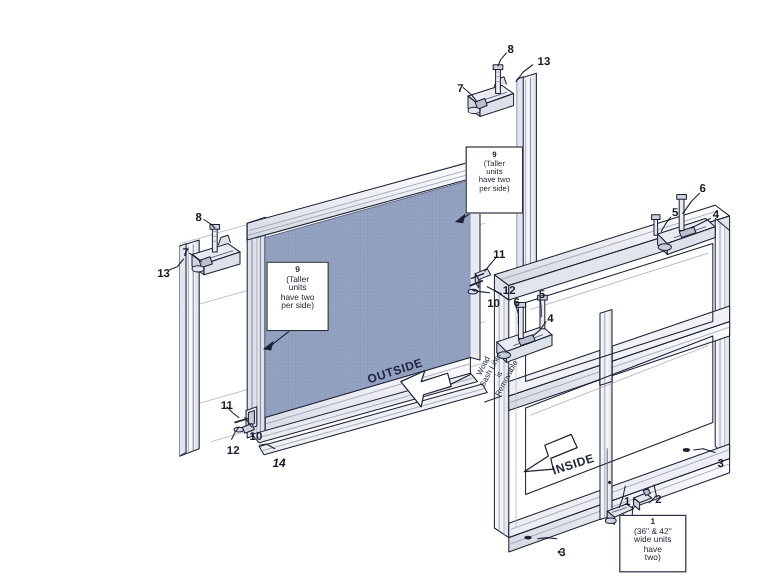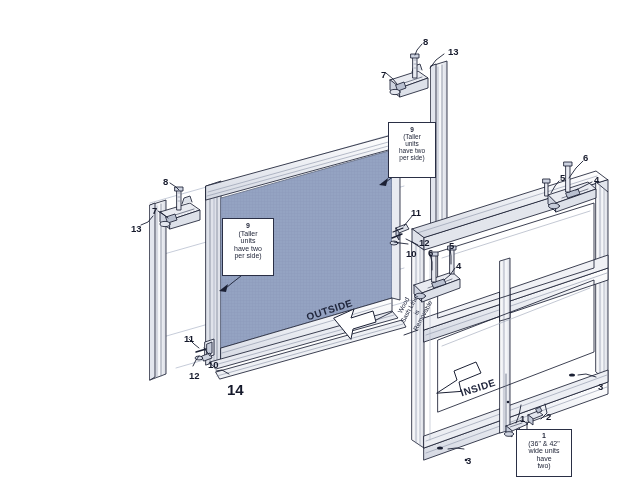--- a/index.html
+++ b/index.html
@@ -396,20 +396,20 @@
       <div class="ref-num" style="left: 131px; top: 223px; font-size: 9.5px;">13</div>
       <div class="ref-num" style="left: 411px; top: 207px; font-size: 9.5px;">11</div>
       <div class="ref-num" style="left: 419px; top: 237px; font-size: 9.5px;">12</div>
       <div class="ref-num" style="left: 406px; top: 248px; font-size: 9.5px;">10</div>
       <div class="ref-num" style="left: 428px; top: 247px; font-size: 9.5px;">6</div>
       <div class="ref-num" style="left: 449px; top: 240px; font-size: 9.5px;">5</div>
       <div class="ref-num" style="left: 456px; top: 260px; font-size: 9.5px;">4</div>
       <div class="ref-num" style="left: 184px; top: 333px; font-size: 9.5px;">11</div>
       <div class="ref-num" style="left: 208px; top: 359px; font-size: 9.5px;">10</div>
       <div class="ref-num" style="left: 189px; top: 370px; font-size: 9.5px;">12</div>
-      <div class="ref-num" style="left: 227px; top: 381px; font-size: 15px;">14</div>
+      <div class="ref-num" style="left: 227px; top: 381px; font-size: 10px; font-style: italic;">14</div>
       <div class="ref-num" style="left: 598px; top: 381px; font-size: 9.5px;">3</div>
       <div class="ref-num" style="left: 520px; top: 413px; font-size: 9.5px;">1</div>
       <div class="ref-num" style="left: 546px; top: 411px; font-size: 9.5px;">2</div>
       <div class="ref-num" style="left: 466px; top: 455px; font-size: 9.5px;">3</div>
     </div>
 
 </div>
 
 </body></html>

